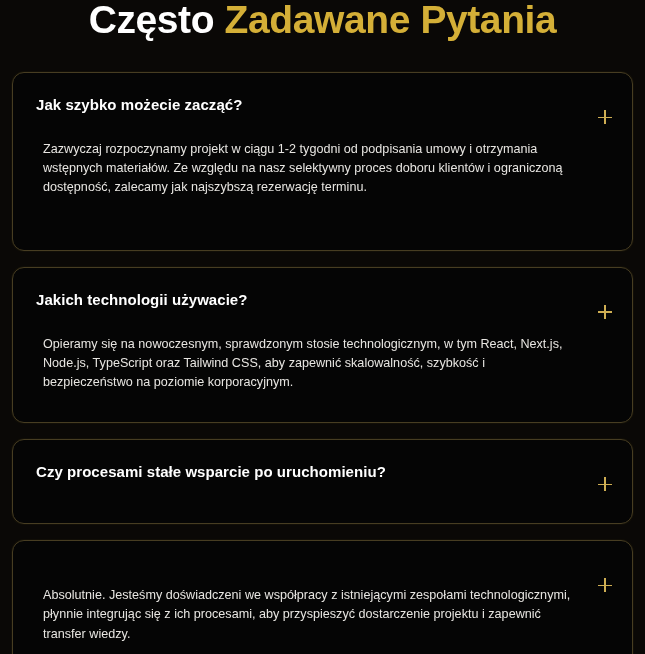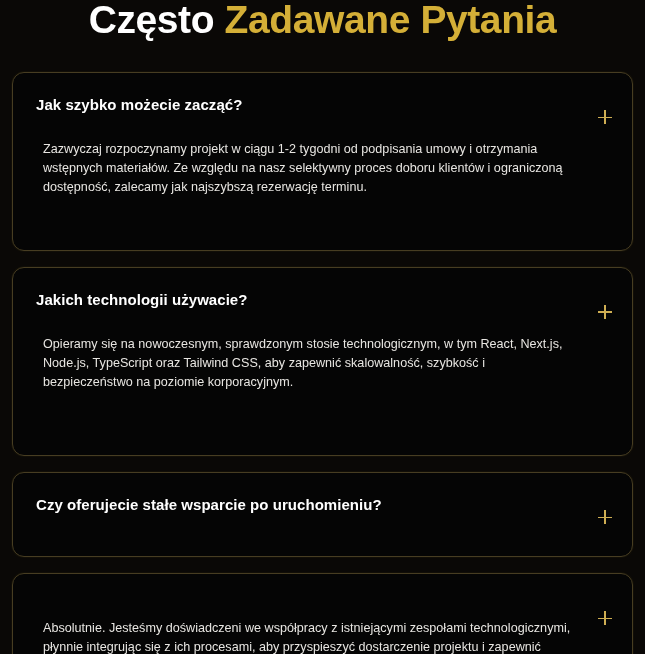--- a/index.html
+++ b/index.html
@@ -112,21 +112,21 @@
   }
   .faq-toggle .bar-v {
     top: 1px;
     left: 7.3px;
     height: 14px;
     width: 1.4px;
   }
 
   
   .faq-item.c1 { padding-bottom: 44px; }
-  .faq-item.c2 { padding-bottom: 55px; }
+  .faq-item.c2 { padding-bottom: 22px; }
   .faq-item.c3 { padding-bottom: 40px; }
   .faq-item.c4 { padding-bottom: 40px; }
 </style>
 </head>
 <body>
 
 <div class="page">
 
   <h1 class="page-title">
     <span class="title-white">Często</span><span class="title-white">&nbsp;</span><span class="title-gold">Zadawane Pytania</span>
@@ -146,21 +146,21 @@
     <div class="faq-item c2">
       <h2 class="faq-question">Jakich technologii używacie?</h2>
       <p class="faq-answer">Opieramy się na nowoczesnym, sprawdzonym stosie technologicznym, w tym React, Next.js, Node.js, TypeScript oraz Tailwind CSS, aby zapewnić skalowalność, szybkość i bezpieczeństwo na poziomie korporacyjnym.</p>
       <button class="faq-toggle">
         <span class="bar-h"></span>
         <span class="bar-v"></span>
       </button>
     </div>
 
     <div class="faq-item c3">
-      <h2 class="faq-question">Czy oferujecie stałe wsparcie po uruchomieniu?</h2>
+      <h2 class="faq-question">Czy procesami stałe wsparcie po uruchomieniu?</h2>
       <button class="faq-toggle">
         <span class="bar-h"></span>
         <span class="bar-v"></span>
       </button>
     </div>
 
     <div class="faq-item c4">
       <p class="faq-answer">Absolutnie. Jesteśmy doświadczeni we współpracy z istniejącymi zespołami technologicznymi, płynnie integrując się z ich procesami, aby przyspieszyć dostarczenie projektu i zapewnić transfer wiedzy.</p>
       <button class="faq-toggle">
         <span class="bar-h"></span>

